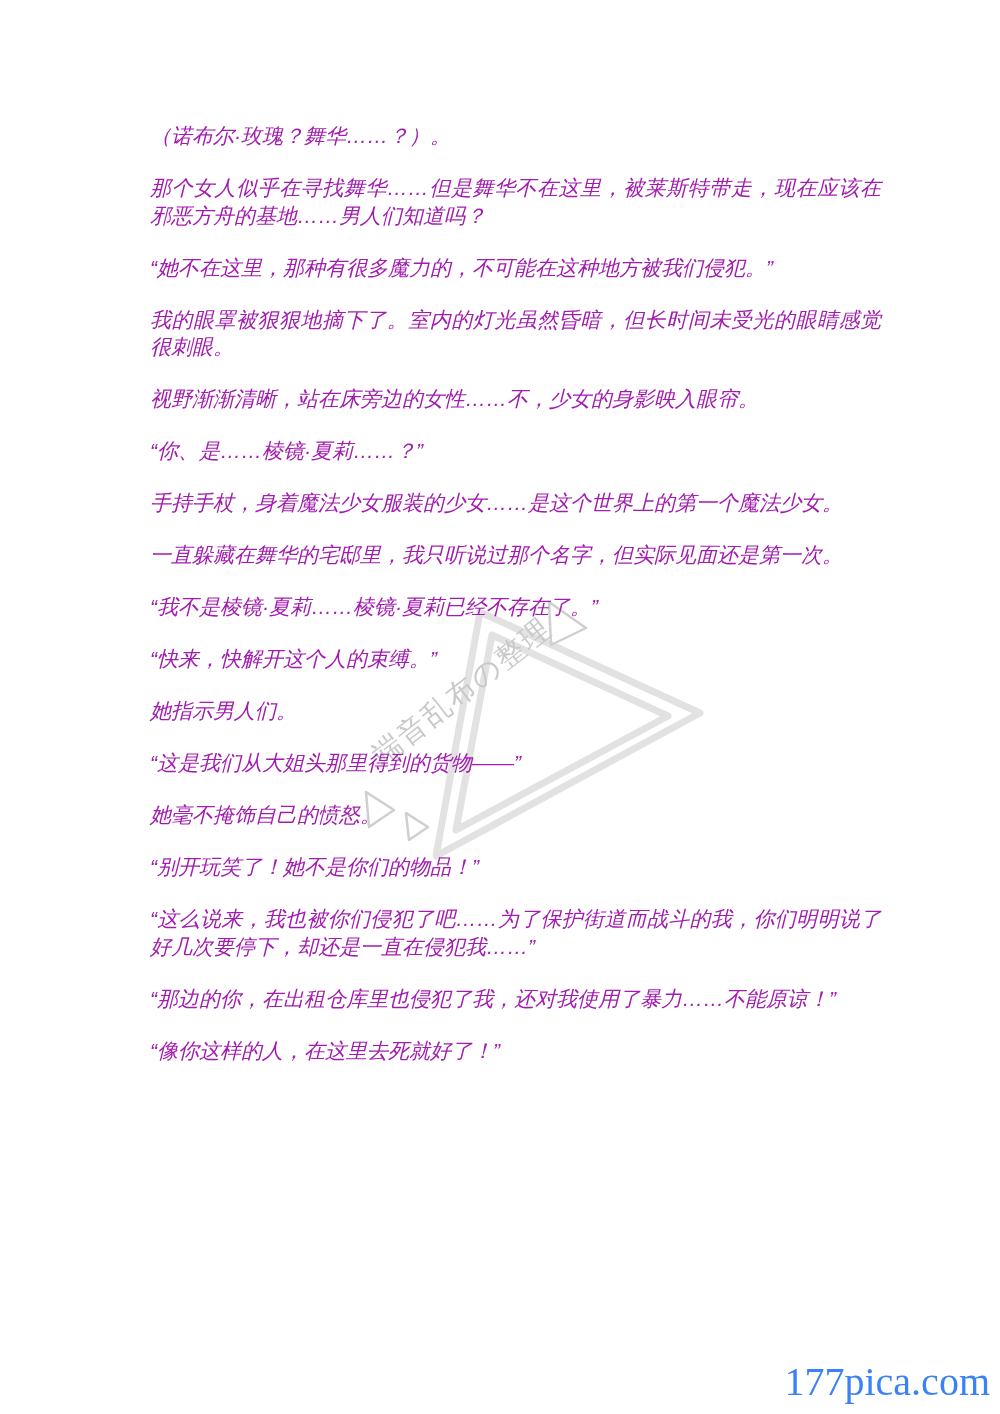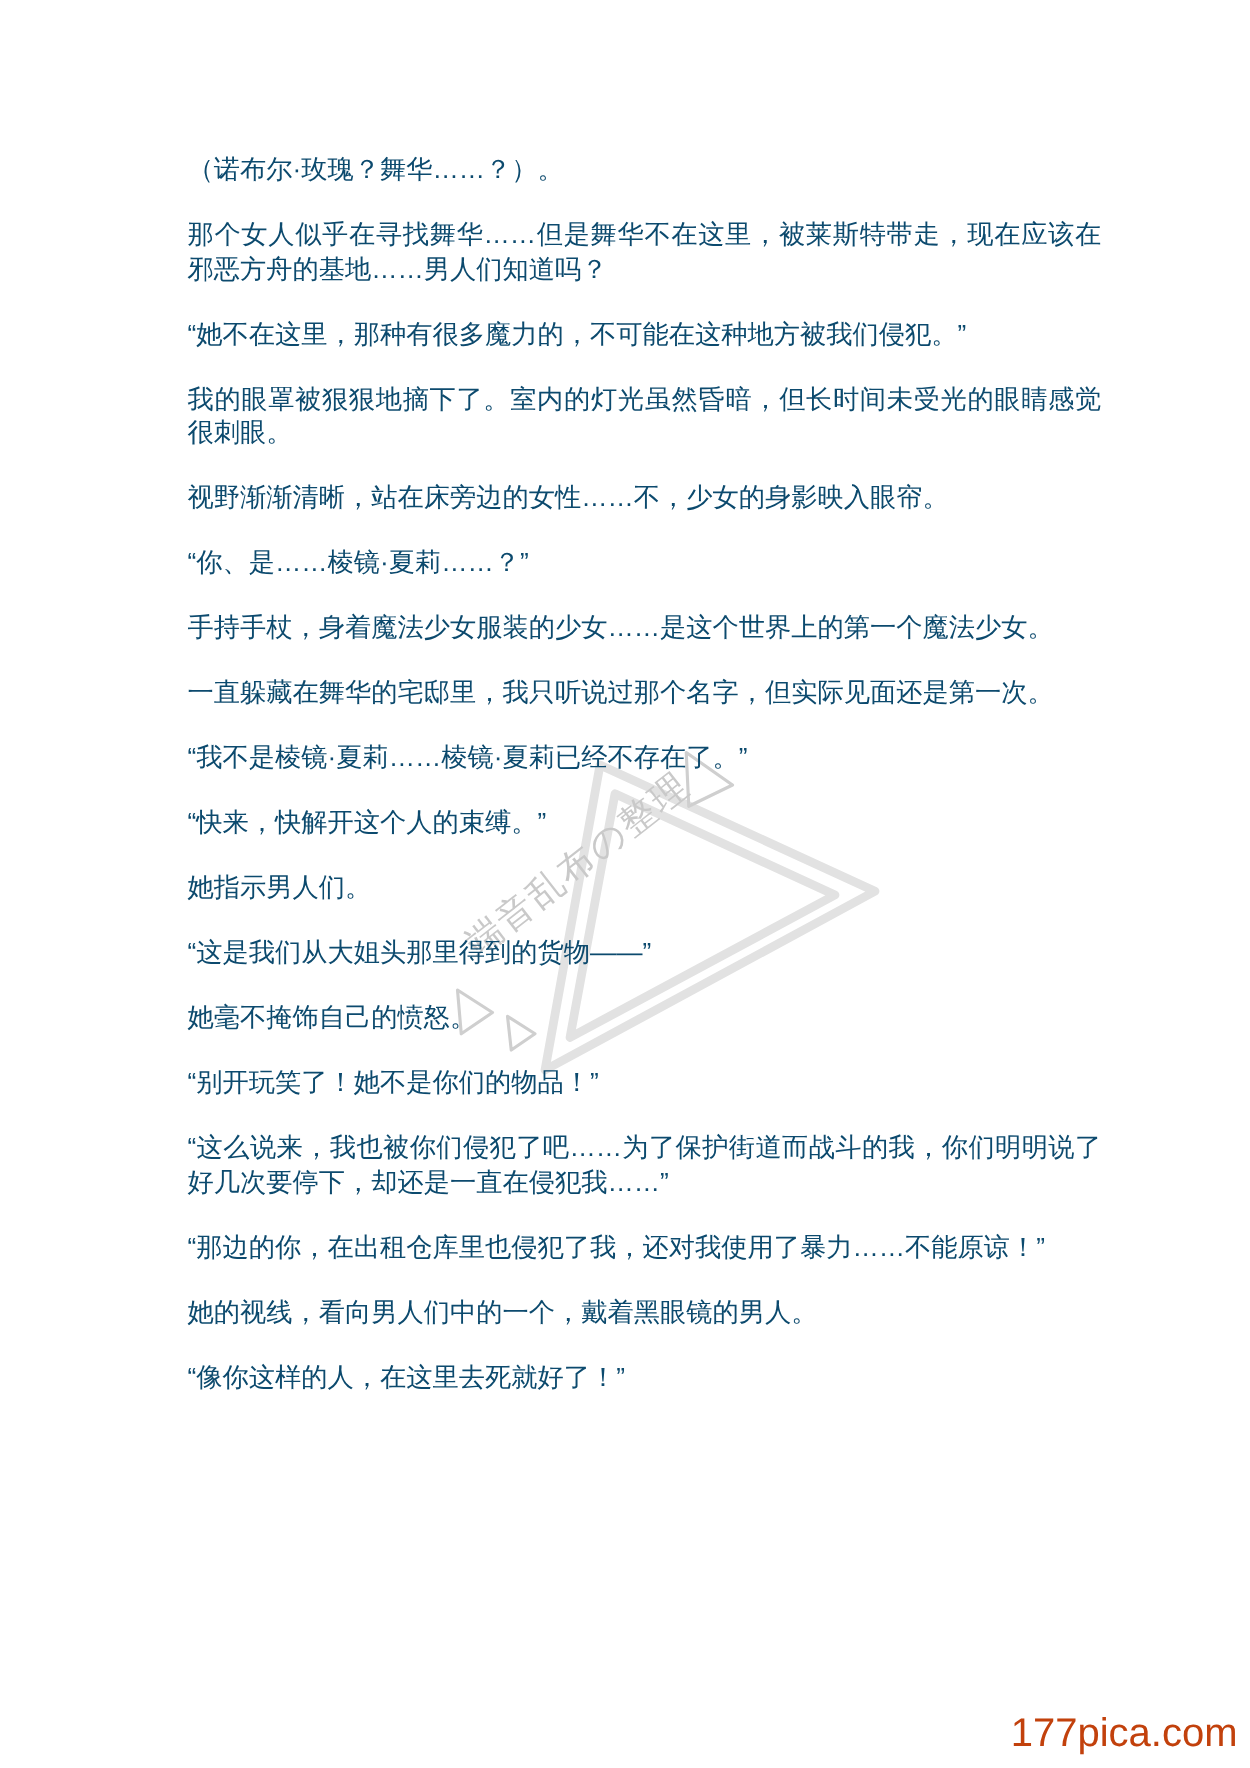--- a/index.html
+++ b/index.html
@@ -24,36 +24,37 @@
     font-size: 29px;
     letter-spacing: 2px;
     fill: #c9c9c9;
   }
   .content {
     position: absolute;
     left: 150px;
     top: 122px;
     width: 731px;
     z-index: 2;
-    color: #0c4a6e;
+    color: #a21caf;
     font-size: 21px;
     line-height: 27.5px;
     text-align: justify;
     word-break: break-all;
+    font-style: italic;
   }
   .content p { margin: 0 0 24.5px 0; }
   .brand {
     position: absolute;
     right: 10px;
     bottom: 12px;
     z-index: 3;
-    color: #c2410c;
-    font-size: 32px;
+    color: #3b82f6;
+    font-size: 40px;
     line-height: 1;
-    font-family: Liberation Sans, sans-serif;
+    font-family: Liberation Serif, serif;
   }
 </style>
 </head>
 <body>
 
 <div class="page">
 
   <svg class="watermark" width="400" height="310" viewBox="0 0 400 310" aria-hidden="true">
     <polygon points="150,42 370,143 106,286" fill="none" stroke="#e2e2e2" stroke-width="7" stroke-linejoin="round"></polygon>
     <polygon points="162,65 338,146 126,260" fill="none" stroke="#e2e2e2" stroke-width="7" stroke-linejoin="round"></polygon>
@@ -73,19 +74,18 @@
     <p>手持手杖，身着魔法少女服装的少女……是这个世界上的第一个魔法少女。</p>
     <p>一直躲藏在舞华的宅邸里，我只听说过那个名字，但实际见面还是第一次。</p>
     <p>“我不是棱镜·夏莉……棱镜·夏莉已经不存在了。”</p>
     <p>“快来，快解开这个人的束缚。”</p>
     <p>她指示男人们。</p>
     <p>“这是我们从大姐头那里得到的货物——”</p>
     <p>她毫不掩饰自己的愤怒。</p>
     <p>“别开玩笑了！她不是你们的物品！”</p>
     <p>“这么说来，我也被你们侵犯了吧……为了保护街道而战斗的我，你们明明说了好几次要停下，却还是一直在侵犯我……”</p>
     <p>“那边的你，在出租仓库里也侵犯了我，还对我使用了暴力……不能原谅！”</p>
-    <p>她的视线，看向男人们中的一个，戴着黑眼镜的男人。</p>
     <p>“像你这样的人，在这里去死就好了！”</p>
   </div>
 
   <div class="brand">177pica.com</div>
 
 </div>
 
 </body></html>

